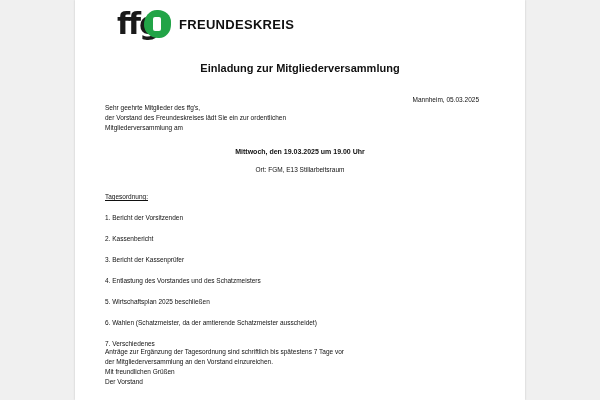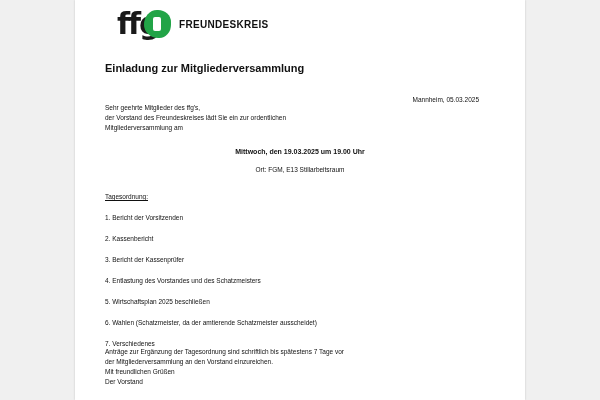--- a/index.html
+++ b/index.html
@@ -67,29 +67,29 @@
     top: 7px;
     width: 8px;
     height: 14px;
     background: #ffffff;
     border-radius: 2px;
   }
   .org {
     line-height: 1.35;
   }
   .org div {
-    font-size: 10px;
+    font-size: 13px;
     font-weight: bold;
     letter-spacing: 0.3px;
     color: #111;
   }
 
   
   .doc-title {
-    text-align: left;
+    text-align: center;
     font-size: 11px;
     font-weight: bold;
     color: #111;
     margin-top: 18px;
   }
   .place-date {
     text-align: right;
     font-size: 6.5px;
     color: #111;
     margin-top: 22px;

